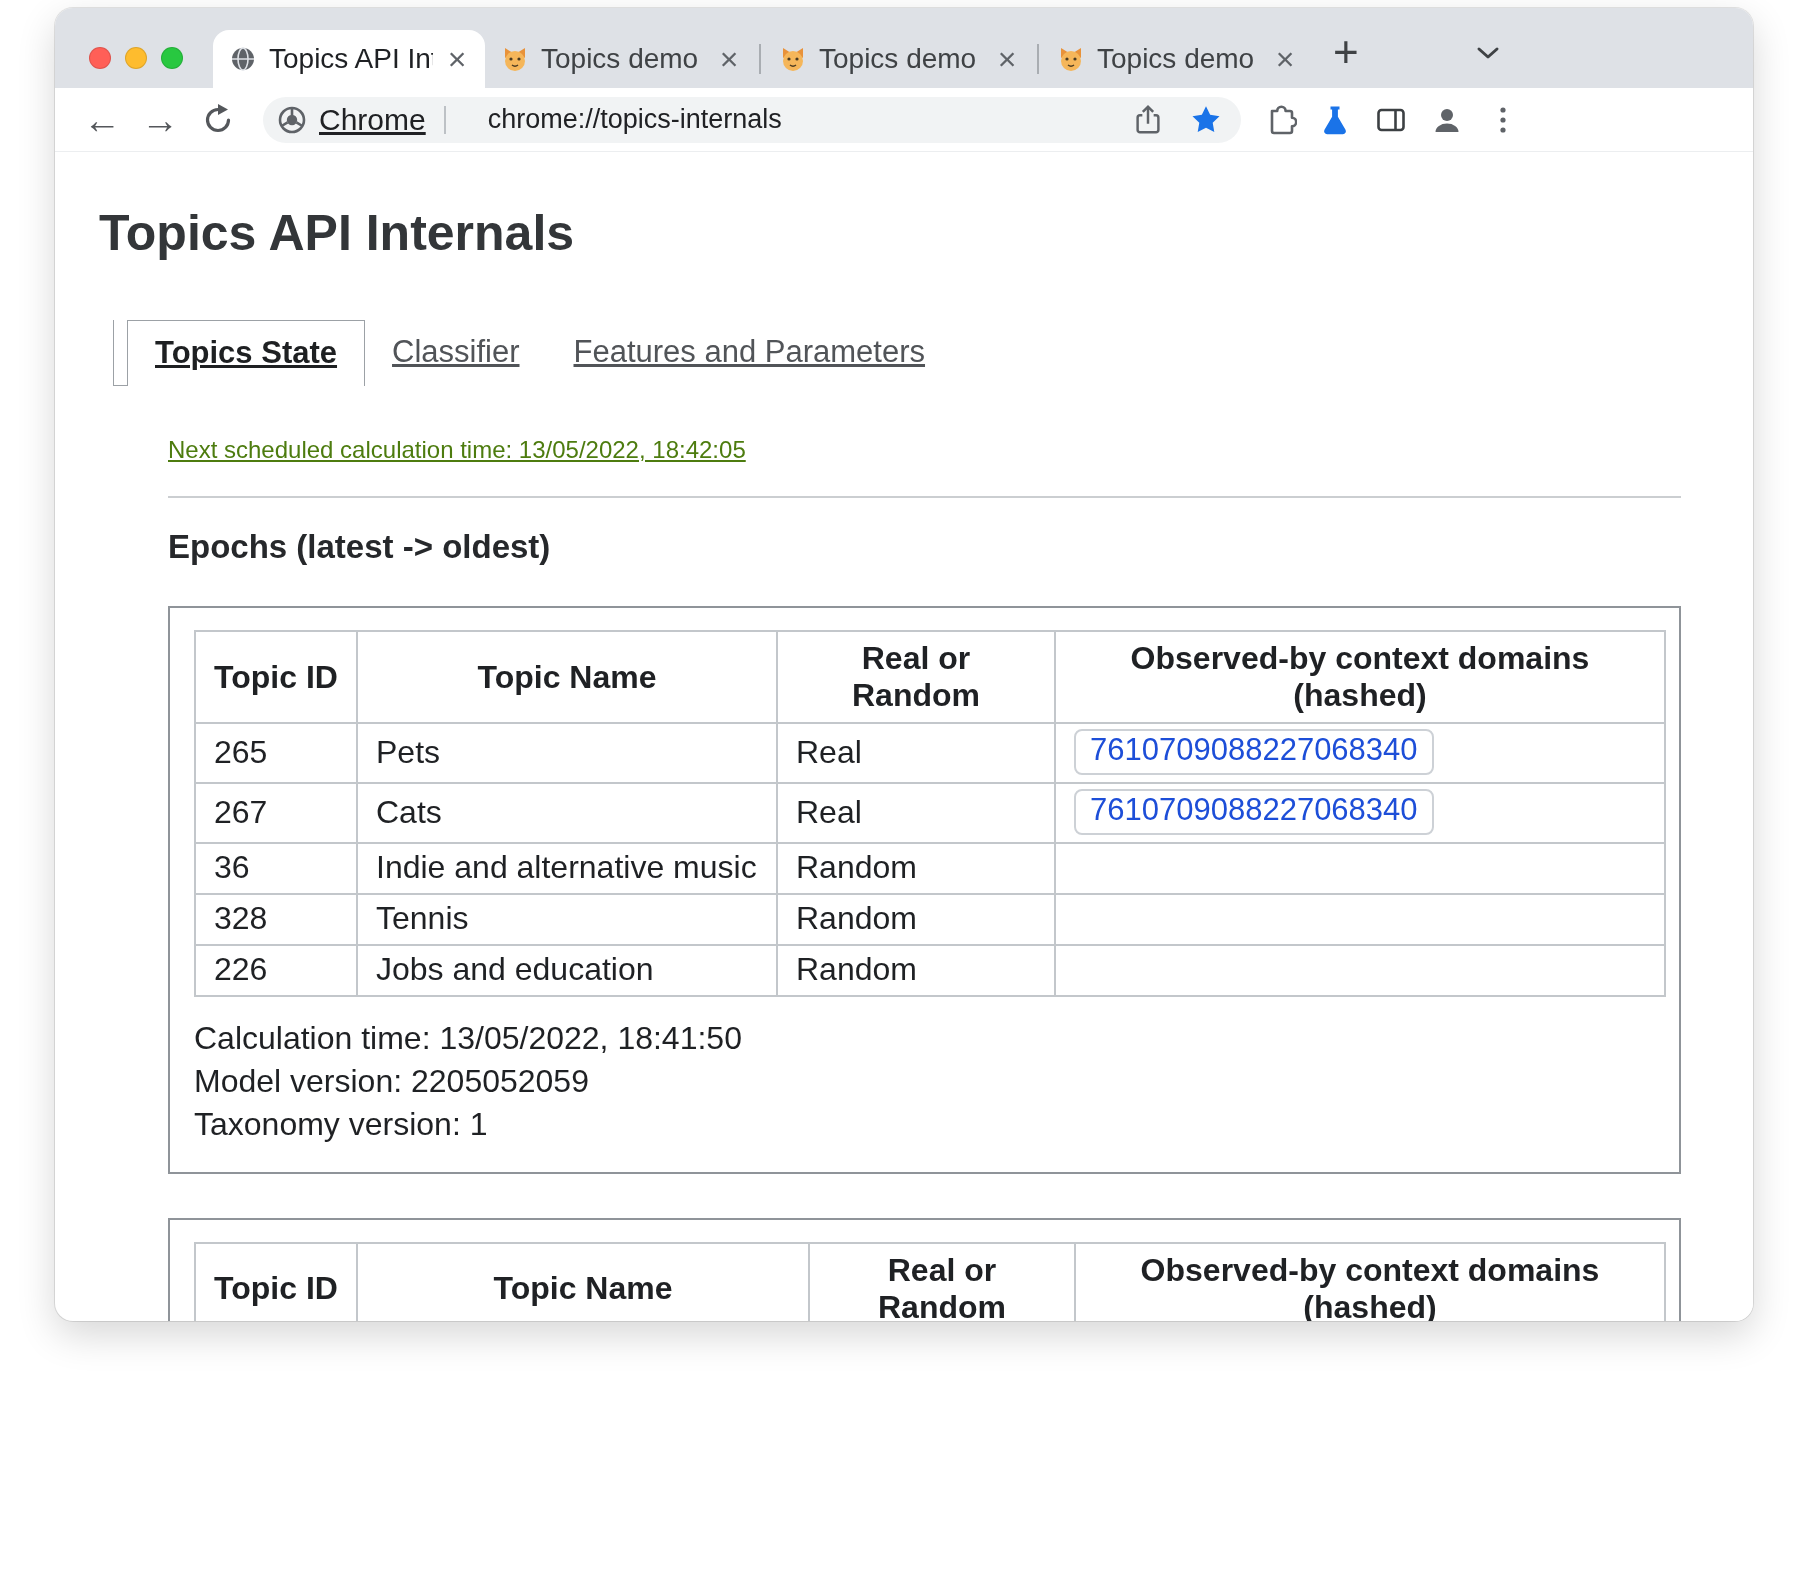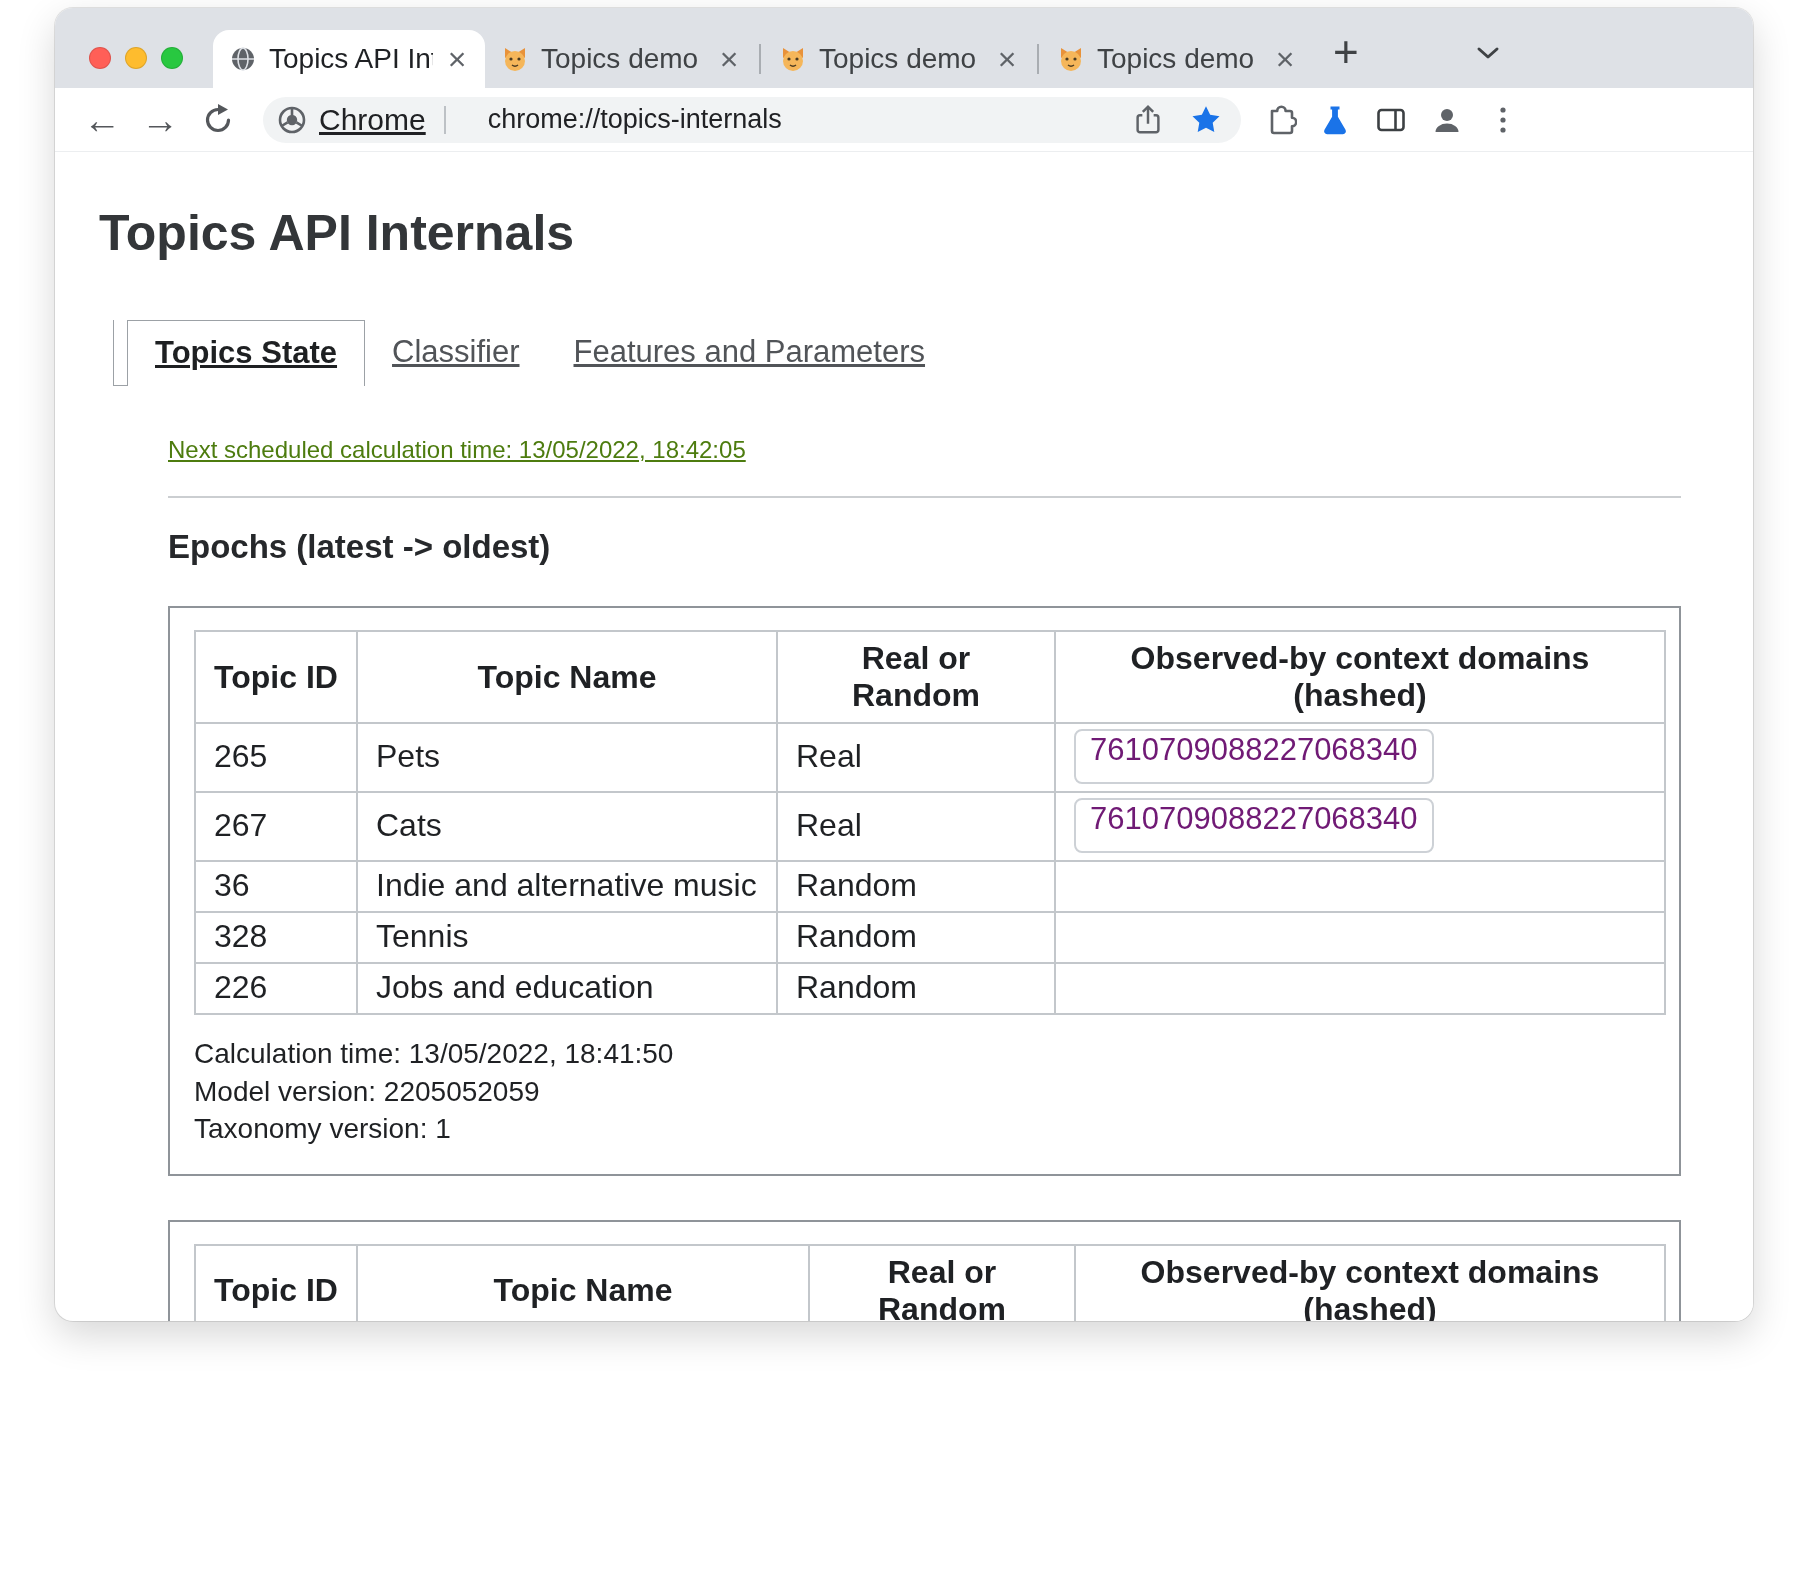--- a/index.html
+++ b/index.html
@@ -50,22 +50,22 @@
   .ptab.active{font-weight:700;color:#1E2022;border:1px solid #9CA1A6;border-bottom:none;background:#fff;}
   .panel{margin:0 72px 0 89px;}
   .next-calc{margin-top:50px;font-size:24px;color:#4d7c0f;text-decoration:underline;}
   hr.divider{border:none;border-top:2px solid #CBCED1;margin:32px 0 0;}
   .epochs-heading{margin-top:30px;font-size:33px;font-weight:700;color:#26282B;}
   .epoch-box{margin-top:40px;border:2px solid #8F9499;padding:22px 24px 26px;}
   .epoch-box.box2{margin-top:44px;}
   table.epoch{border-collapse:collapse;table-layout:fixed;width:1470px;}
   table.epoch th{border:2px solid #C3C7CB;font-size:32px;font-weight:700;text-align:center;padding:8px 18px;color:#1F2124;}
   table.epoch td{border:2px solid #C3C7CB;font-size:32px;text-align:left;padding:5px 18px 7px;color:#1F2124;vertical-align:middle;}
-  .chip{display:inline-block;border:2px solid #CDD1D6;border-radius:8px;padding:1px 14px 14px;font-size:31px;color:#701a75;}
-  .meta{margin-top:20px;font-size:28px;line-height:1.34;color:#1F2124;}
+  .chip{display:inline-block;border:2px solid #CDD1D6;border-radius:8px;padding:1px 14px 5px;font-size:31px;color:#1d4ed8;}
+  .meta{margin-top:20px;font-size:32px;line-height:1.34;color:#1F2124;}
   svg{display:block;}
 </style>
 </head>
 <body>
 
 <div class="window">
 
   <div class="tabstrip">
     <div class="traffic">
       <span class="dot red"></span>

